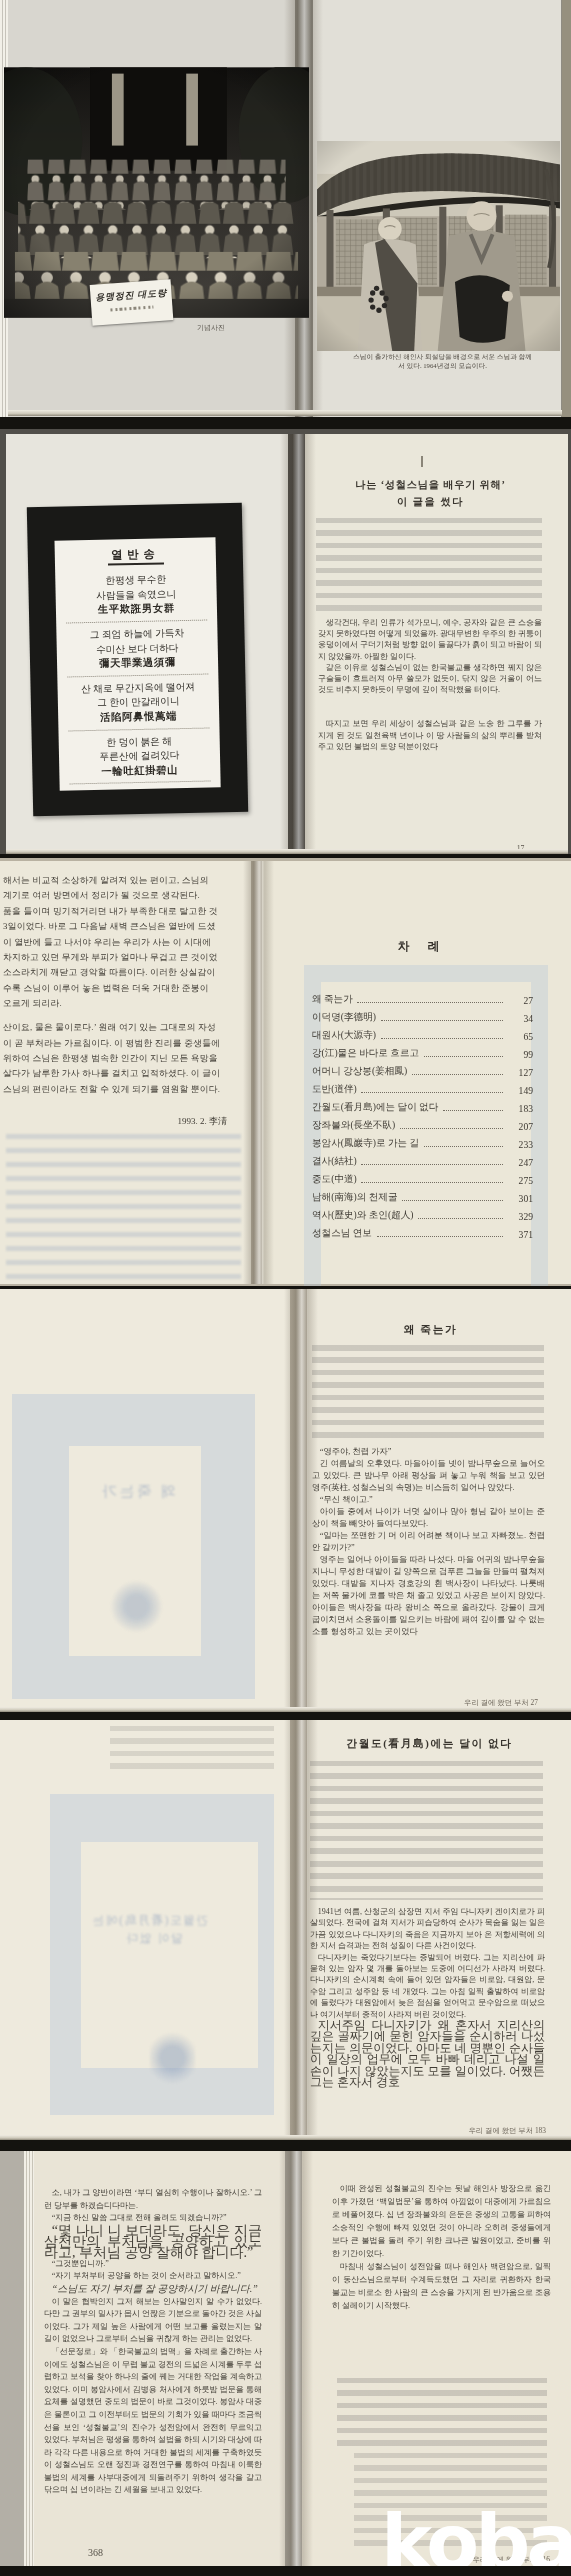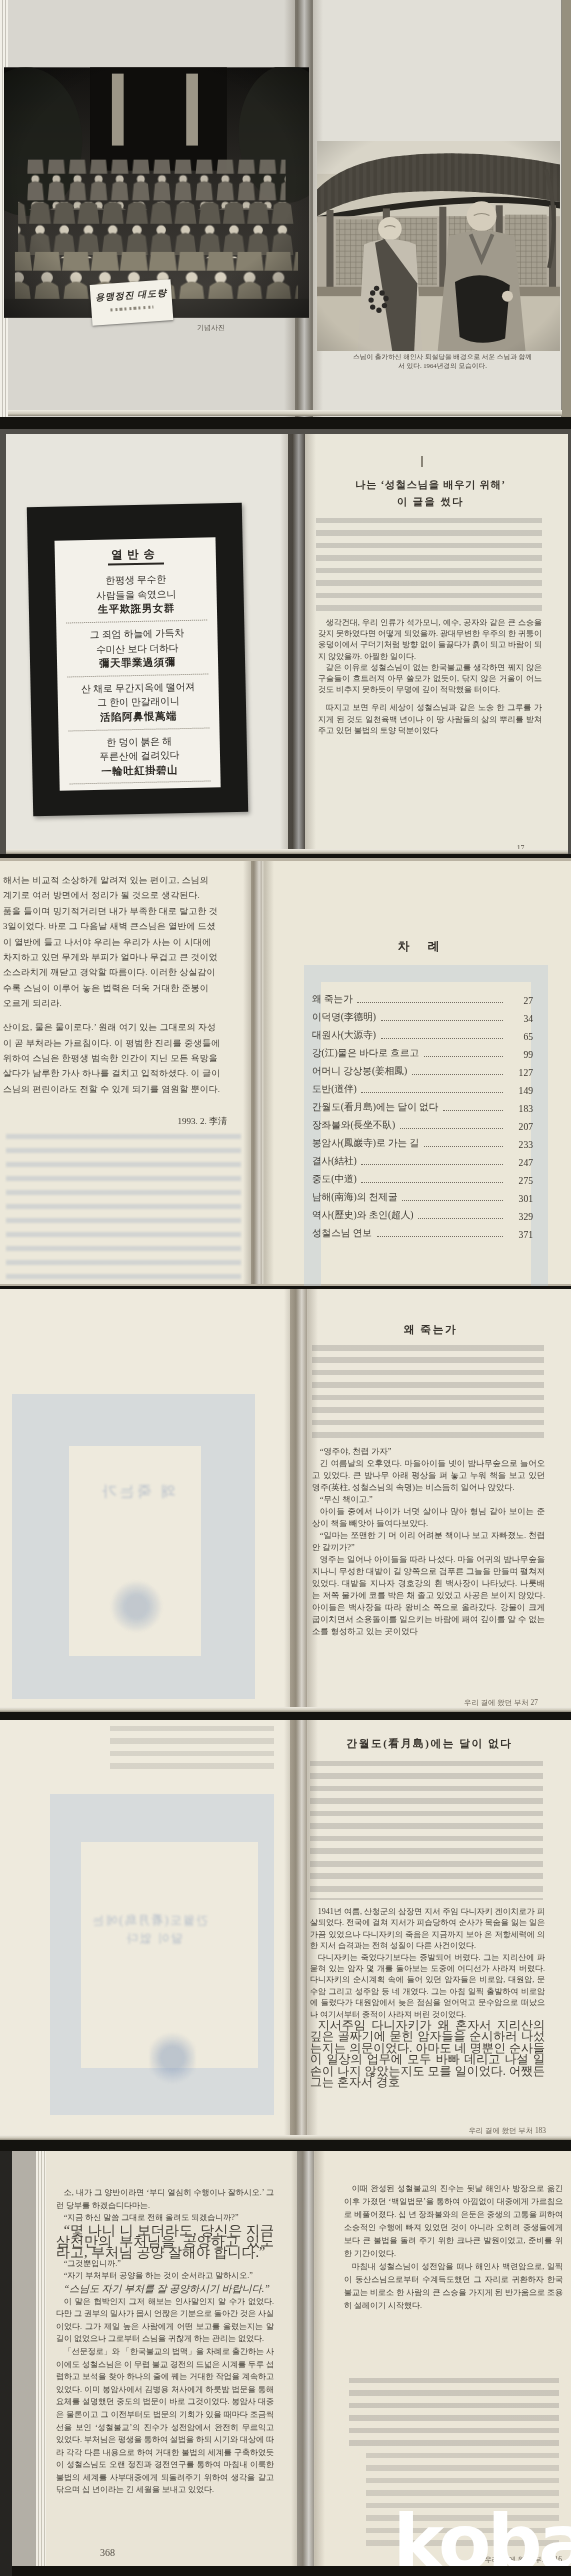--- a/index.html
+++ b/index.html
@@ -181,21 +181,21 @@
     </div>
 
     <div style="position:absolute;left:421px;top:456px-548px;"></div>
     <div class="abs" style="left:421px;top:27px;width:1.6px;height:11px;background:#8a8578;"></div>
     <div class="txt" style="position:absolute;left:313px;top:49px;width:235px;text-align:center;font-size:10.2px;font-weight:600;letter-spacing:0.8px;color:#3a362f;">나는 ‘성철스님을 배우기 위해’</div>
     <div class="txt" style="position:absolute;left:313px;top:66px;width:235px;text-align:center;font-size:10.2px;font-weight:600;letter-spacing:1.6px;color:#3a362f;">이 글을 썼다</div>
     <div class="ghostlines" style="left:316px;top:89px;width:226px;height:97px;"></div>
     <div class="abs" style="left:318px;top:188px;width:224px;height:215px;overflow:hidden;">
       <p class="body-p" style="font-size:8px;line-height:11.2px;">생각건대, 우리 인류가 석가모니, 예수, 공자와 같은 큰 스승을 갖지 못하였다면 어떻게 되었을까. 광대무변한 우주의 한 귀퉁이 웅덩이에서 구더기처럼 방향 없이 들끓다가 흙이 되고 바람이 되지 않았을까. 아찔한 일이다.</p>
       <p class="body-p" style="font-size:8px;line-height:11.2px;">같은 이유로 성철스님이 없는 한국불교를 생각하면 꿰지 않은 구슬들이 흐트러져 아무 쓸모가 없듯이, 닦지 않은 거울이 어느 것도 비추지 못하듯이 무명에 깊이 적막했을 터이다.</p>
-      <p class="body-p" style="font-size:8px;line-height:11.2px;margin-top:7px;">따지고 보면 우리 세상이 성철스님과 같은 노송 한 그루를 가지게 된 것도 일천육백 년이나 이 땅 사람들의 삶의 뿌리를 받쳐 주고 있던 불법의 토양 덕분이었다</p>
+      <p class="body-p" style="font-size:8px;line-height:11.2px;margin-top:23px;">따지고 보면 우리 세상이 성철스님과 같은 노송 한 그루를 가지게 된 것도 일천육백 년이나 이 땅 사람들의 삶의 뿌리를 받쳐 주고 있던 불법의 토양 덕분이었다</p>
     </div>
     <div class="txt" style="position:absolute;left:501px;top:415px;width:23.5px;text-align:right;font-size:7.8px;color:#5b564d;">17</div>
 
     <div class="botsliver" style="left:6.3px;top:420px;width:562px;height:4.7px;"></div>
     <div class="botdark" style="left:0;top:425px;width:572px;height:4.7px;"></div>
   </div>
 
   <div class="abs" style="left:0;top:858px;width:572px;height:431px;background:#b9b2a2;">
     <div class="page" style="left:0;top:3.1px;width:251px;height:423px;background:#ece8da;"></div>
     <div class="page" style="left:262px;top:3.1px;width:309px;height:423px;background:#ebe7d8;"></div>
@@ -344,21 +344,21 @@
       <p class="body-p" style="font-size:8px;line-height:11.4px;">1941년 여름, 산청군의 삼장면 지서 주임 다니자키 겐이치로가 피살되었다. 전국에 걸쳐 지서가 피습당하여 순사가 목숨을 잃는 일은 가끔 있었으나 다니자키의 죽음은 지금까지 보아 온 저항세력에 의한 지서 습격과는 전혀 성질이 다른 사건이었다.</p>
       <p class="body-p" style="font-size:8px;line-height:11.4px;">다니자키는 죽었다기보다는 증발되어 버렸다. 그는 지리산에 파묻혀 있는 암자 몇 개를 돌아보는 도중에 어디선가 사라져 버렸다. 다니자키의 순시계획 속에 들어 있던 암자들은 비로암, 대원암, 문수암 그리고 성주암 등 네 개였다. 그는 아침 일찍 출발하여 비로암에 들렀다가 대원암에서 늦은 점심을 얻어먹고 문수암으로 떠났으나 여기서부터 종적이 사라져 버린 것이었다.</p>
       <p class="body-p" style="font-size:12px;line-height:11.4px;">지서주임 다니자키가 왜 혼자서 지리산의 깊은 골짜기에 묻힌 암자들을 순시하러 나섰는지는 의문이었다. 아마도 네 명뿐인 순사들이 일상의 업무에 모두 바빠 데리고 나설 일손이 나지 않았는지도 모를 일이었다. 어쨌든 그는 혼자서 경호</p>
     </div>
     <div class="footer" style="left:345px;top:406px;width:201px;">우리 곁에 왔던 부처 183</div>
 
     <div class="botsliver" style="left:0;top:415px;width:572px;height:4.7px;"></div>
     <div class="botdark" style="left:0;top:420px;width:572px;height:11px;"></div>
   </div>
 
-  <div class="abs" style="left:12px;top:2151px;width:464px;height:425px;background:#aaa69c;padding-left:8px;">
+  <div class="abs" style="left:0;top:2151px;width:464px;height:425px;background:#aaa69c;padding-left:8px;">
     <div class="abs" style="left:0;top:0;width:23.5px;height:425px;background:#b3afa6;"></div>
     <div class="abs" style="left:23.5px;top:0;width:11px;height:415px;background:repeating-linear-gradient(90deg,#f2efe6 0 1.6px,#c8c4b8 1.6px 3.1px);"></div>
     <div class="page" style="left:34px;top:0;width:251px;height:415px;background:#e9e4d6;"></div>
     <div class="page" style="left:302px;top:0;width:270px;height:415px;background:#ebe6d7;"></div>
     <div class="gutter" style="left:279px;top:0;width:34px;height:415px;"></div>
 
     <div class="abs" style="left:44px;top:36px;width:218px;height:354px;overflow:hidden;">
       <p class="body-p" style="font-size:8px;line-height:12.6px;">소, 내가 그 양반이라면 ‘부디 열심히 수행이나 잘하시오.’ 그런 당부를 하겠습디다마는.</p>
       <p class="body-p" style="font-size:8px;line-height:12.6px;">“지금 하신 말씀 그대로 전해 올려도 되겠습니까?”</p>
       <p class="body-p" style="font-size:14px;line-height:11px;">“몇 나니 니 보더라도, 당신은 지금 삼천만의 부처님을 공양하고 있노라고, 부처님 공양 잘해야 합니다.”</p>

